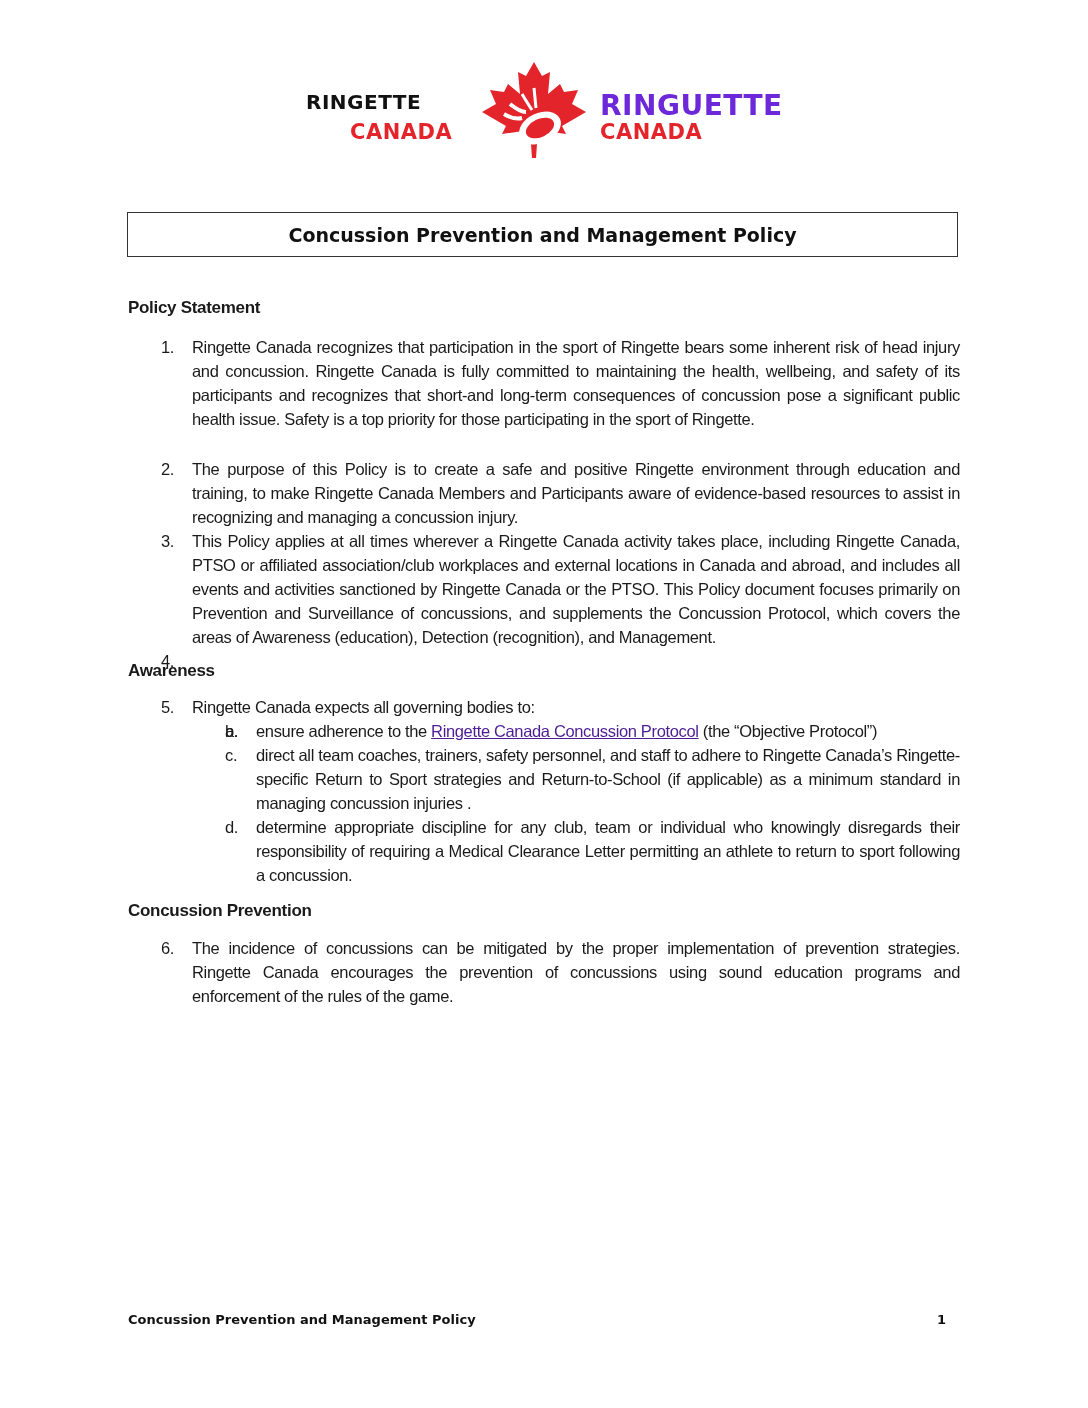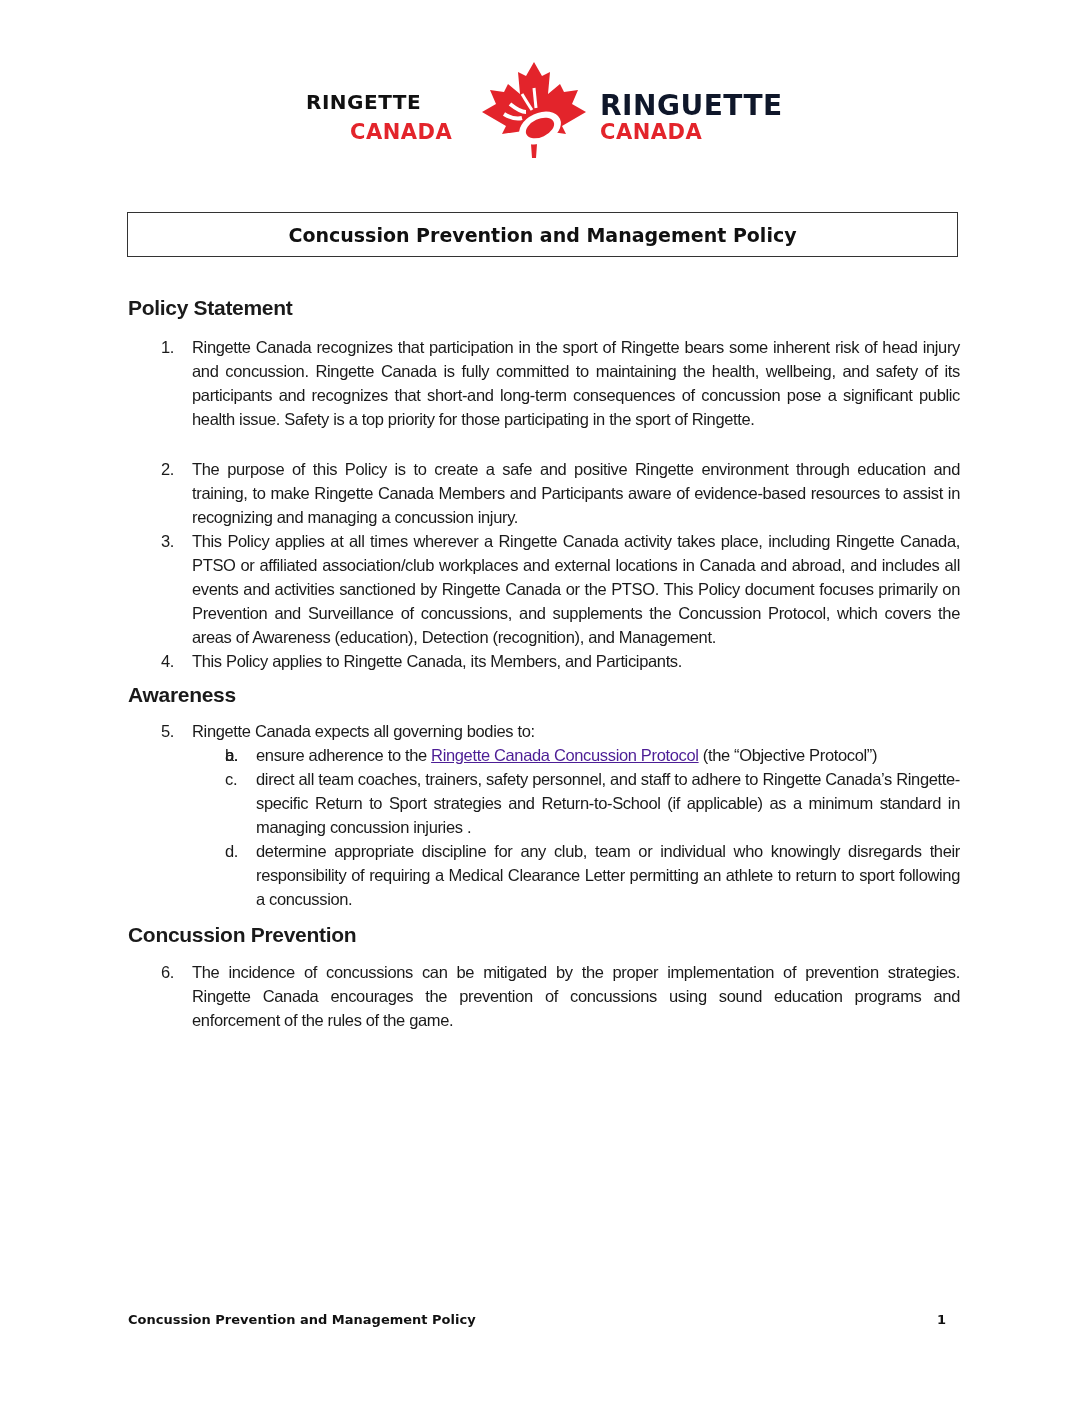--- a/index.html
+++ b/index.html
@@ -4,34 +4,34 @@
 <style>
   html, body { margin: 0; padding: 0; background: #ffffff; }
   body { width: 1088px; height: 1408px; position: relative; overflow: hidden;
          font-family: "Liberation Sans", "DejaVu Sans", sans-serif; color: #1a1a1a; }
 
   
   .logo { position: absolute; left: 303px; top: 60px; width: 485px; height: 100px; }
   .logo .word { position: absolute; font-family: "DejaVu Sans", sans-serif; font-weight: bold; line-height: 1; }
   .logo .w-en-top { left: 3px; top: 32px; font-size: 20px; color: #111; letter-spacing: 0.5px; }
   .logo .w-en-bot { left: 47px; top: 62px; font-size: 21px; color: #e3242b; letter-spacing: 0.5px; }
-  .logo .w-fr-top { left: 297px; top: 32px; font-size: 28px; color: #0f172a; letter-spacing: 0.5px; }
+  .logo .w-fr-top { left: 297px; top: 32px; font-size: 28px; color: #6d28d9; letter-spacing: 0.5px; }
   .logo .w-fr-bot { left: 297px; top: 62px; font-size: 21px; color: #e3242b; letter-spacing: 0.5px; }
   .logo svg { position: absolute; left: 175px; top: 0px; }
 
   
   .title-box { position: absolute; left: 127px; top: 212px; width: 831px; height: 45px;
                border: 1.5px solid #333; box-sizing: border-box; display: flex;
                align-items: center; justify-content: center; }
   .title-box span { font-family: "DejaVu Sans", sans-serif; font-weight: bold; font-size: 19px; color: #111; }
 
   
   .content { position: absolute; left: 128px; top: 296px; width: 832px;
              font-family: "Liberation Sans Narrow", "Liberation Sans", sans-serif; font-size: 16.5px; line-height: 24px; }
-  .h { font-weight: bold; font-size: 21px; margin: 0; height: 24px; letter-spacing: -0.3px; }
+  .h { font-weight: bold; font-size: 17px; margin: 0; height: 24px; letter-spacing: -0.3px; }
   .item { position: relative; padding-left: 64px; text-align: justify; letter-spacing: -0.35px; }
   .item .num { position: absolute; left: 33px; top: 0; }
   .sub { position: relative; padding-left: 128px; text-align: justify; letter-spacing: -0.35px; }
   .sub .num { position: absolute; left: 97px; top: 0; }
   .link { color: #4c1d95; text-decoration: underline; cursor: pointer; }
 
   
   .footer { position: absolute; left: 128px; top: 1312px; width: 818px; display: flex;
             justify-content: space-between; font-family: "DejaVu Sans", sans-serif;
             font-weight: bold; font-size: 13px; color: #111; }
@@ -77,21 +77,20 @@
     <div class="item">
       <span class="num">2.</span>
       <span>The purpose of this Policy is to create a safe and positive Ringette environment through education and training, to make Ringette Canada Members and Participants aware of evidence-based resources to assist in recognizing and managing a concussion injury.</span>
     </div>
     <div class="item">
       <span class="num">3.</span>
       <span>This Policy applies at all times wherever a Ringette Canada activity takes place, including Ringette Canada, PTSO or affiliated association/club workplaces and external locations in Canada and abroad, and includes all events and activities sanctioned by Ringette Canada or the PTSO. This Policy document focuses primarily on Prevention and Surveillance of concussions, and supplements the Concussion Protocol, which covers the areas of Awareness (education), Detection (recognition), and Management.</span>
     </div>
     <div class="item">
       <span class="num">4.</span>
-      <span>This Policy applies to Ringette Canada, its Members, and Participants.</span>
     </div>
   </div>
 
   <div style="height:10px"></div>
 
   <div>
     <p class="h">Awareness</p>
     <div style="height:12px"></div>
     <div class="item">
       <span class="num">5.</span>

